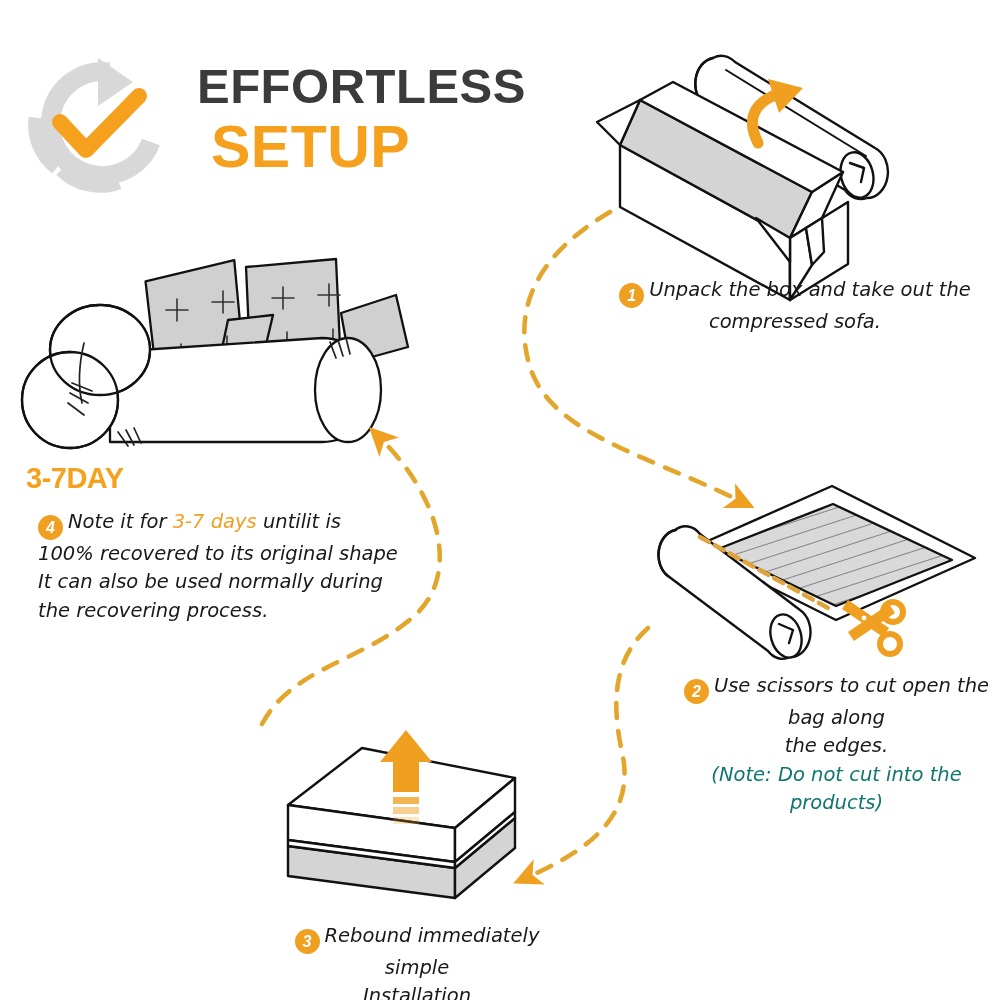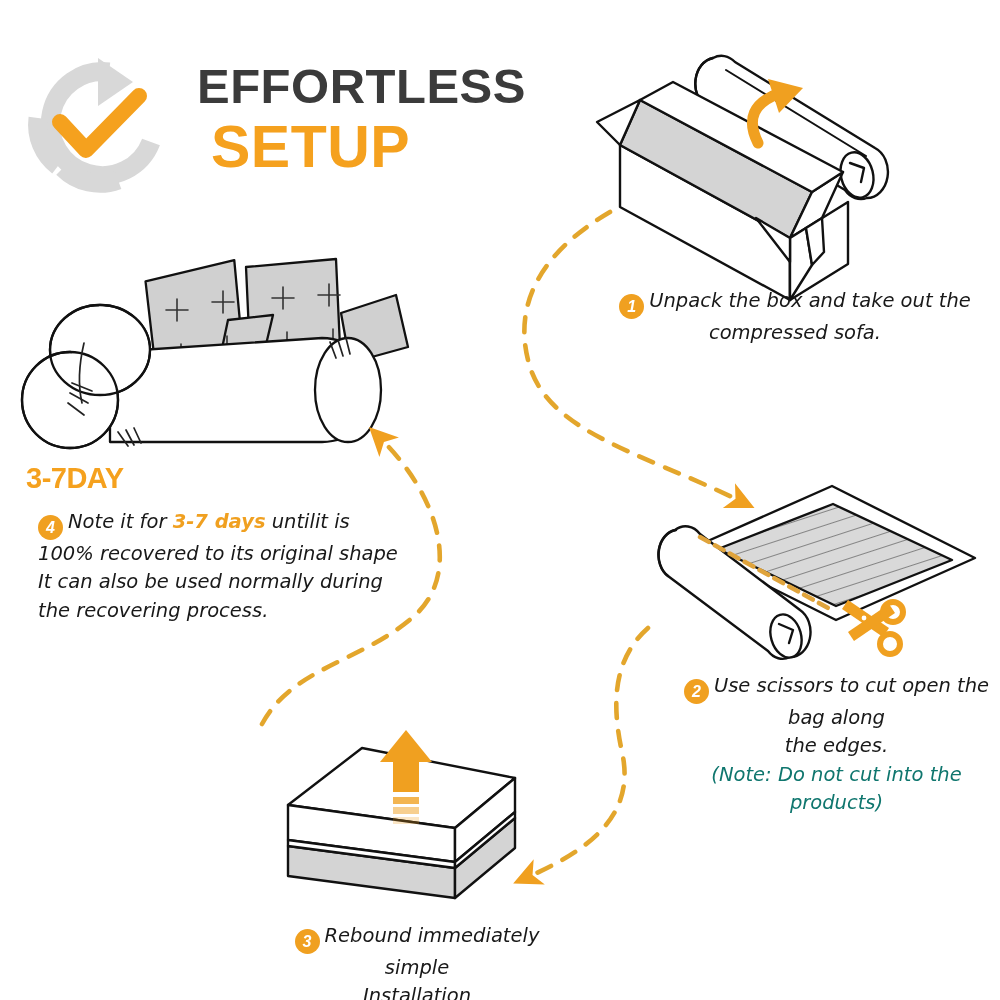--- a/index.html
+++ b/index.html
@@ -78,26 +78,26 @@
     vertical-align: -5px;
     margin-right: 5px;
   }
   .note-line {
     color: #0f766e;
     font-weight: normal;
     font-style: italic;
   }
   .hl-orange {
     color: #f0a020;
-    font-weight: bold;
+    font-weight: normal;
     font-style: italic;
   }
   #step1-text {
     left: 600px;
-    top: 287px;
+    top: 276px;
     width: 390px;
     text-align: center;
   }
   #step2-text {
     left: 664px;
     top: 672px;
     width: 345px;
     text-align: center;
   }
   #step3-text {

